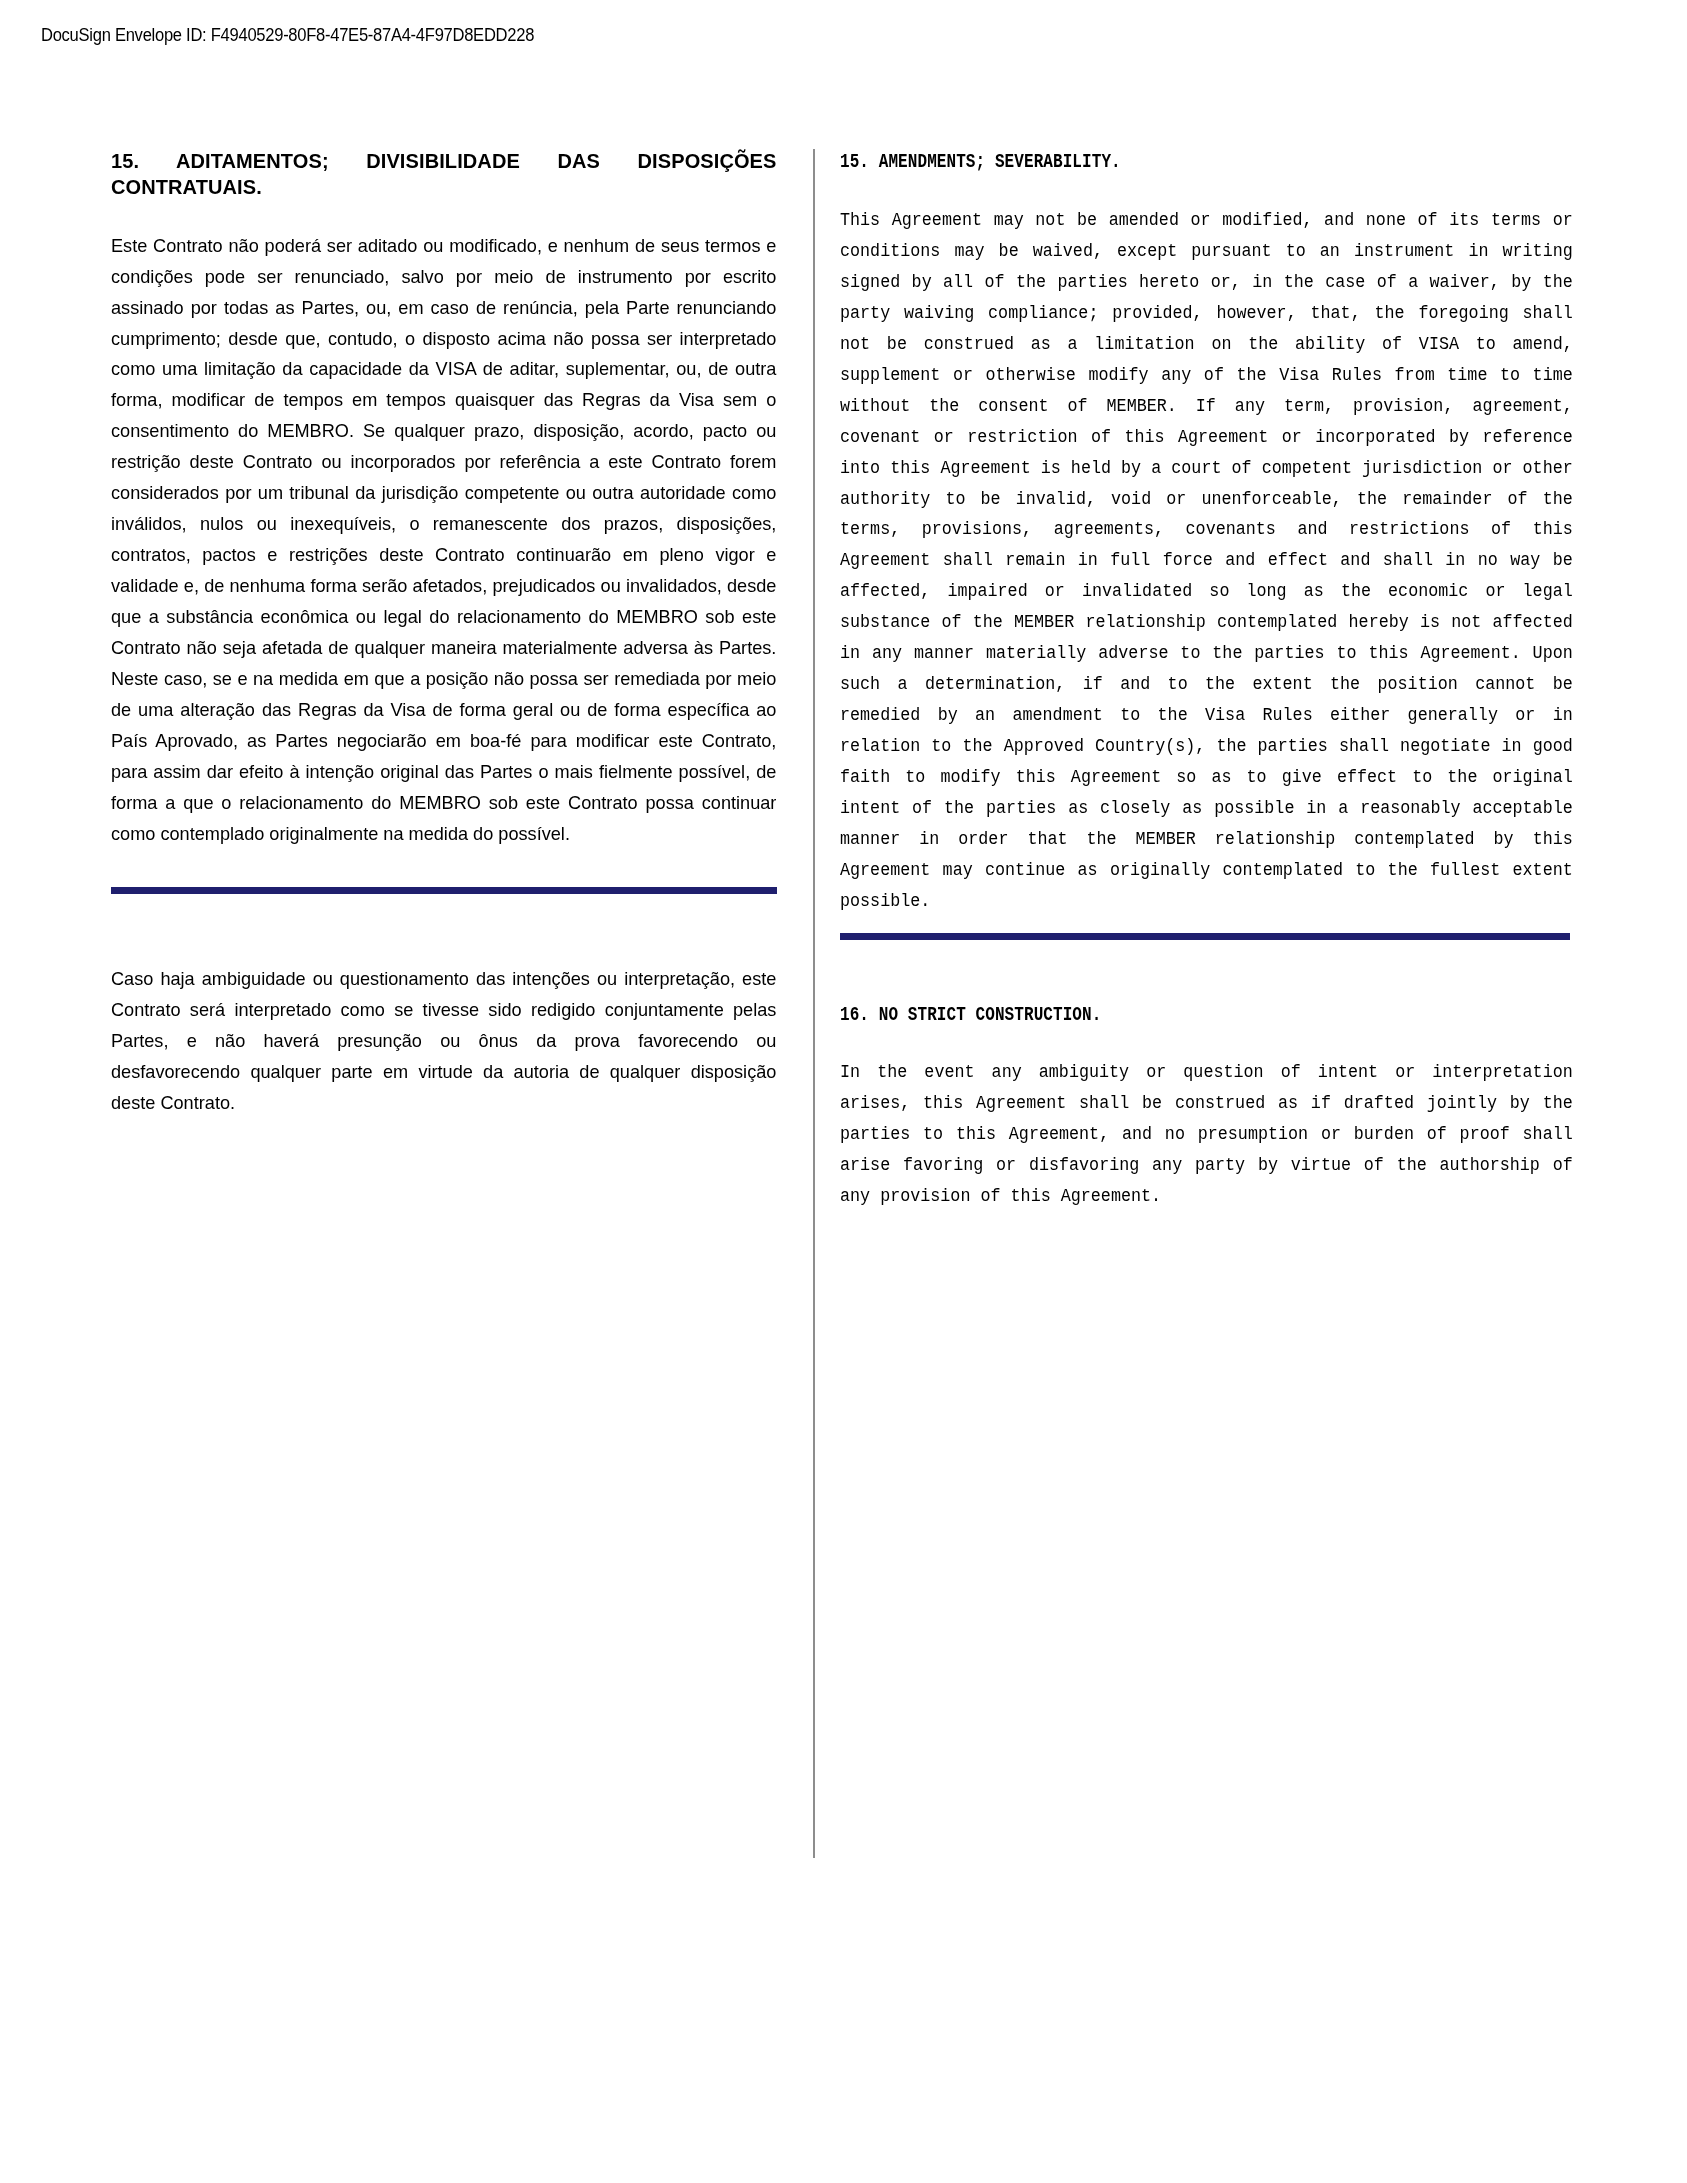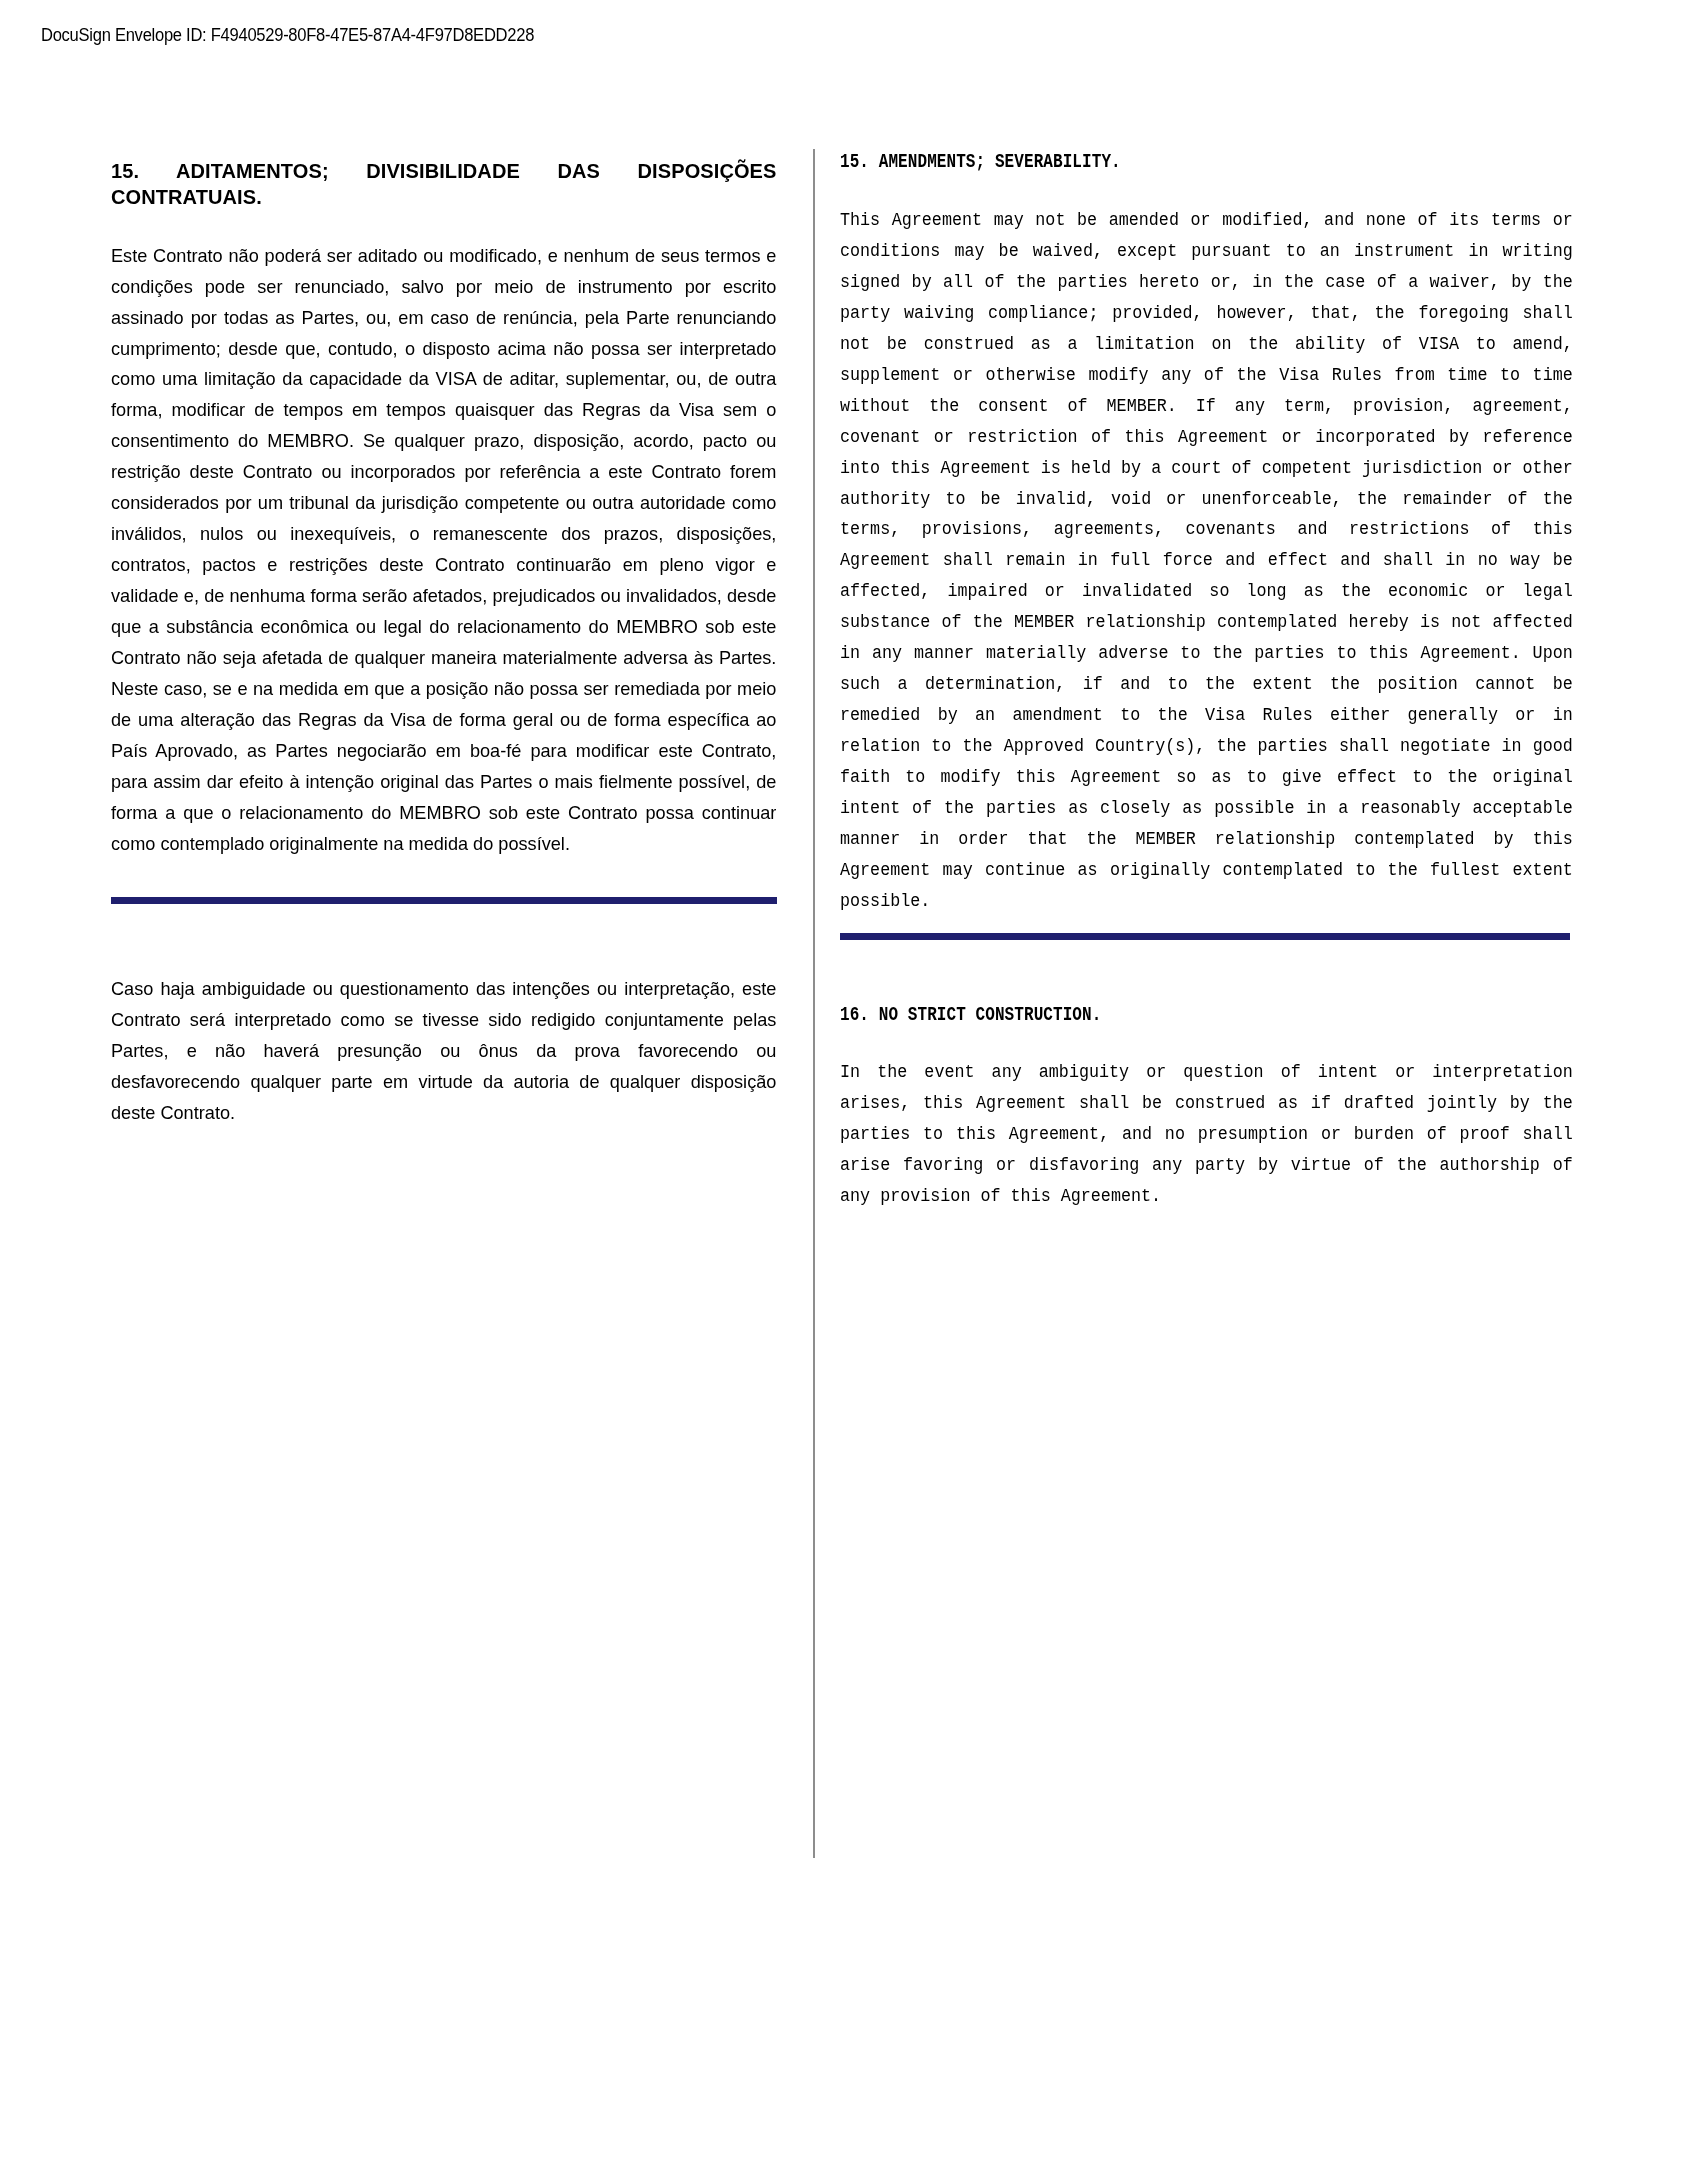--- a/index.html
+++ b/index.html
@@ -75,21 +75,20 @@
     font-size: 20px;
     line-height: 1.29;
     color: #000000;
   }
 
   
   .col-pt h2.sec-heading {
     text-align: justify;
     text-align-last: left;
     letter-spacing: 0.1px;
-    margin-top: 10px;
   }
 
   
   .col-en h2.sec-heading {
     transform: scaleX(0.80);
     transform-origin: left center;
     width: 125%;
     white-space: nowrap;
     letter-spacing: 0.1px;
   }

